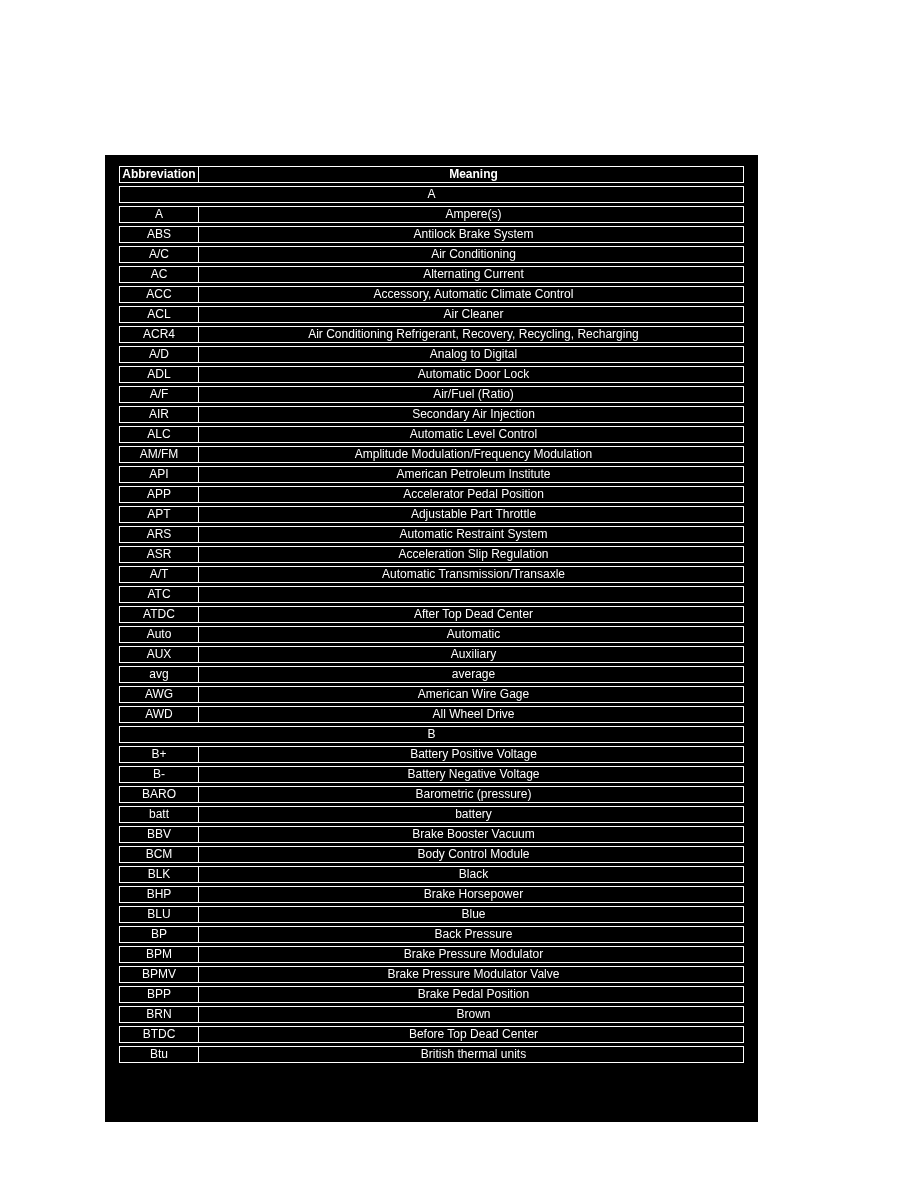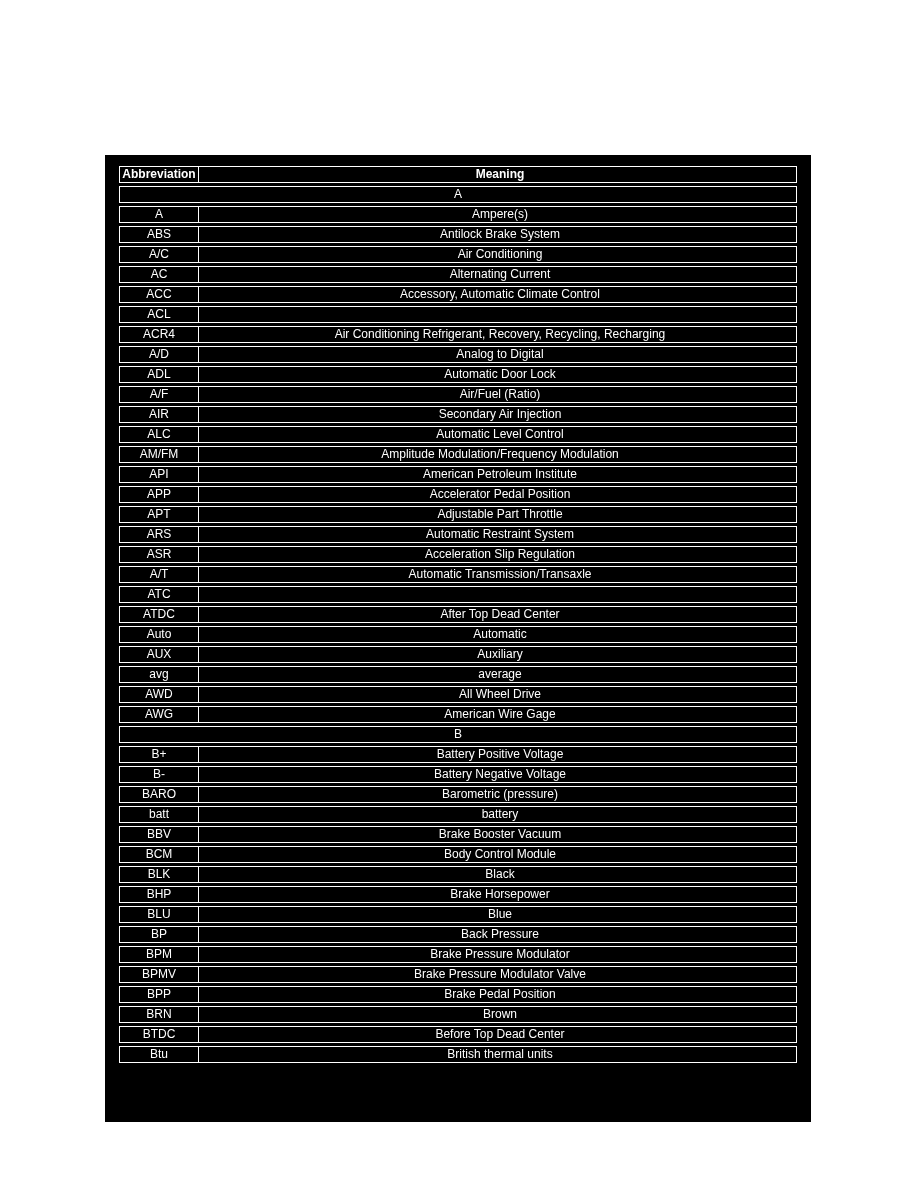--- a/index.html
+++ b/index.html
@@ -12,21 +12,21 @@
     position: relative;
     width: 918px;
     height: 1188px;
     background: #ffffff;
     overflow: hidden;
   }
   .table-frame {
     position: absolute;
     left: 105px;
     top: 155px;
-    width: 706px;
+    width: 653px;
     height: 967px;
     background: #000000;
     box-sizing: border-box;
     padding: 11px 14px 0 14px;
   }
   .row {
     display: flex;
     align-items: center;
     height: 15px;
     border: 1px solid #ffffff;
@@ -89,20 +89,21 @@
         <div class="row">
           <div class="cell abbr-cell">AC</div>
           <div class="cell meaning-cell">Alternating Current</div>
         </div>
         <div class="row">
           <div class="cell abbr-cell">ACC</div>
           <div class="cell meaning-cell">Accessory, Automatic Climate Control</div>
         </div>
         <div class="row">
           <div class="cell abbr-cell">ACL</div>
+          <div class="cell meaning-cell">Air Cleaner</div>
         </div>
         <div class="row">
           <div class="cell abbr-cell">ACR4</div>
           <div class="cell meaning-cell">Air Conditioning Refrigerant, Recovery, Recycling, Recharging</div>
         </div>
         <div class="row">
           <div class="cell abbr-cell">A/D</div>
           <div class="cell meaning-cell">Analog to Digital</div>
         </div>
         <div class="row">
@@ -162,26 +163,26 @@
         </div>
         <div class="row">
           <div class="cell abbr-cell">AUX</div>
           <div class="cell meaning-cell">Auxiliary</div>
         </div>
         <div class="row">
           <div class="cell abbr-cell">avg</div>
           <div class="cell meaning-cell">average</div>
         </div>
         <div class="row">
+          <div class="cell abbr-cell">AWG</div>
+          <div class="cell meaning-cell">American Wire Gage</div>
+        </div>
+        <div class="row">
           <div class="cell abbr-cell">AWD</div>
           <div class="cell meaning-cell">All Wheel Drive</div>
-        </div>
-        <div class="row">
-          <div class="cell abbr-cell">AWG</div>
-          <div class="cell meaning-cell">American Wire Gage</div>
         </div>
         <div class="row section-row">
           <span>B</span>
         </div>
         <div class="row">
           <div class="cell abbr-cell">B+</div>
           <div class="cell meaning-cell">Battery Positive Voltage</div>
         </div>
         <div class="row">
           <div class="cell abbr-cell">B-</div>

